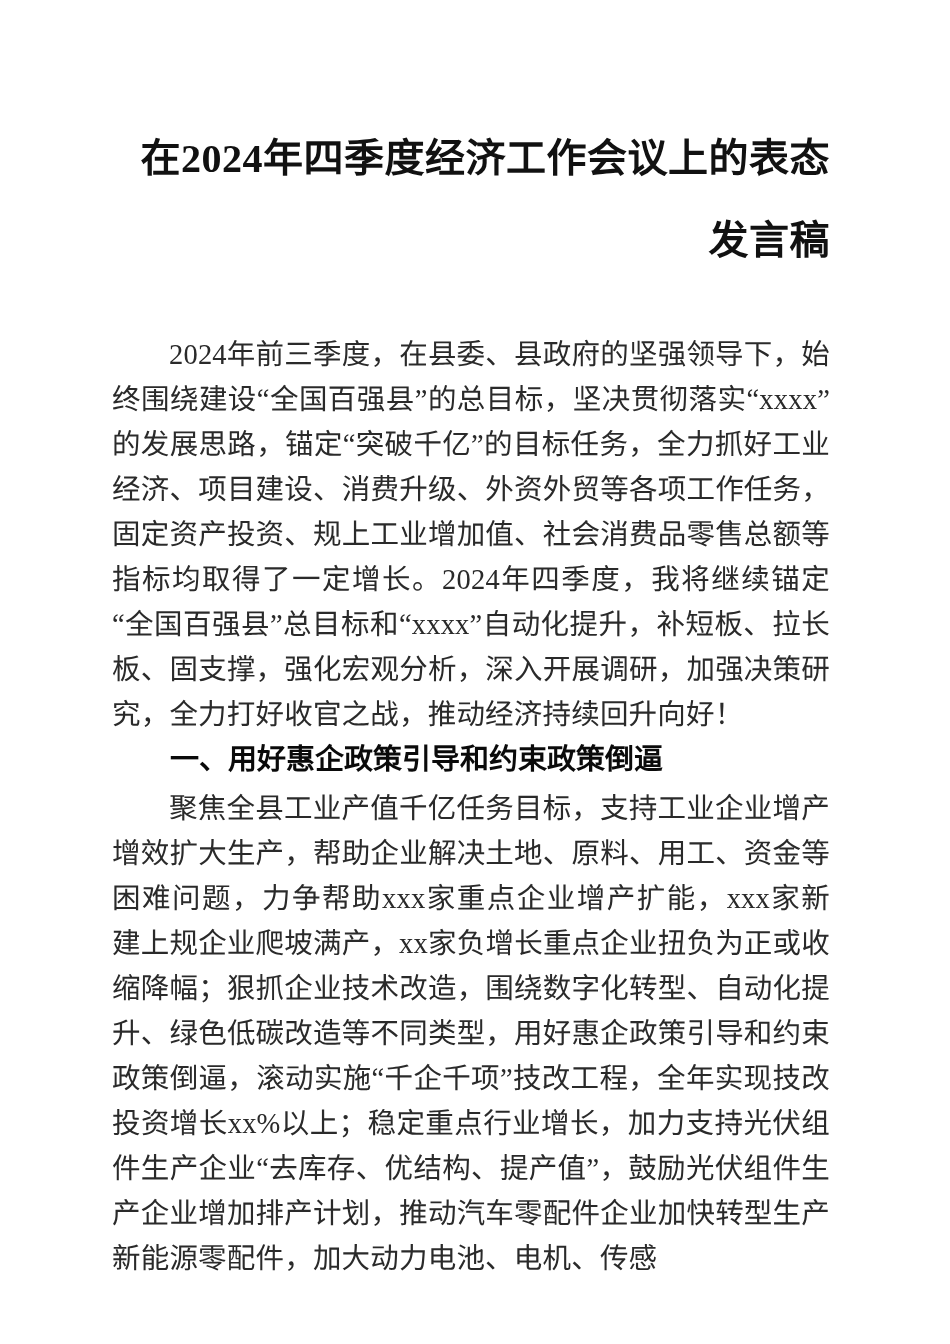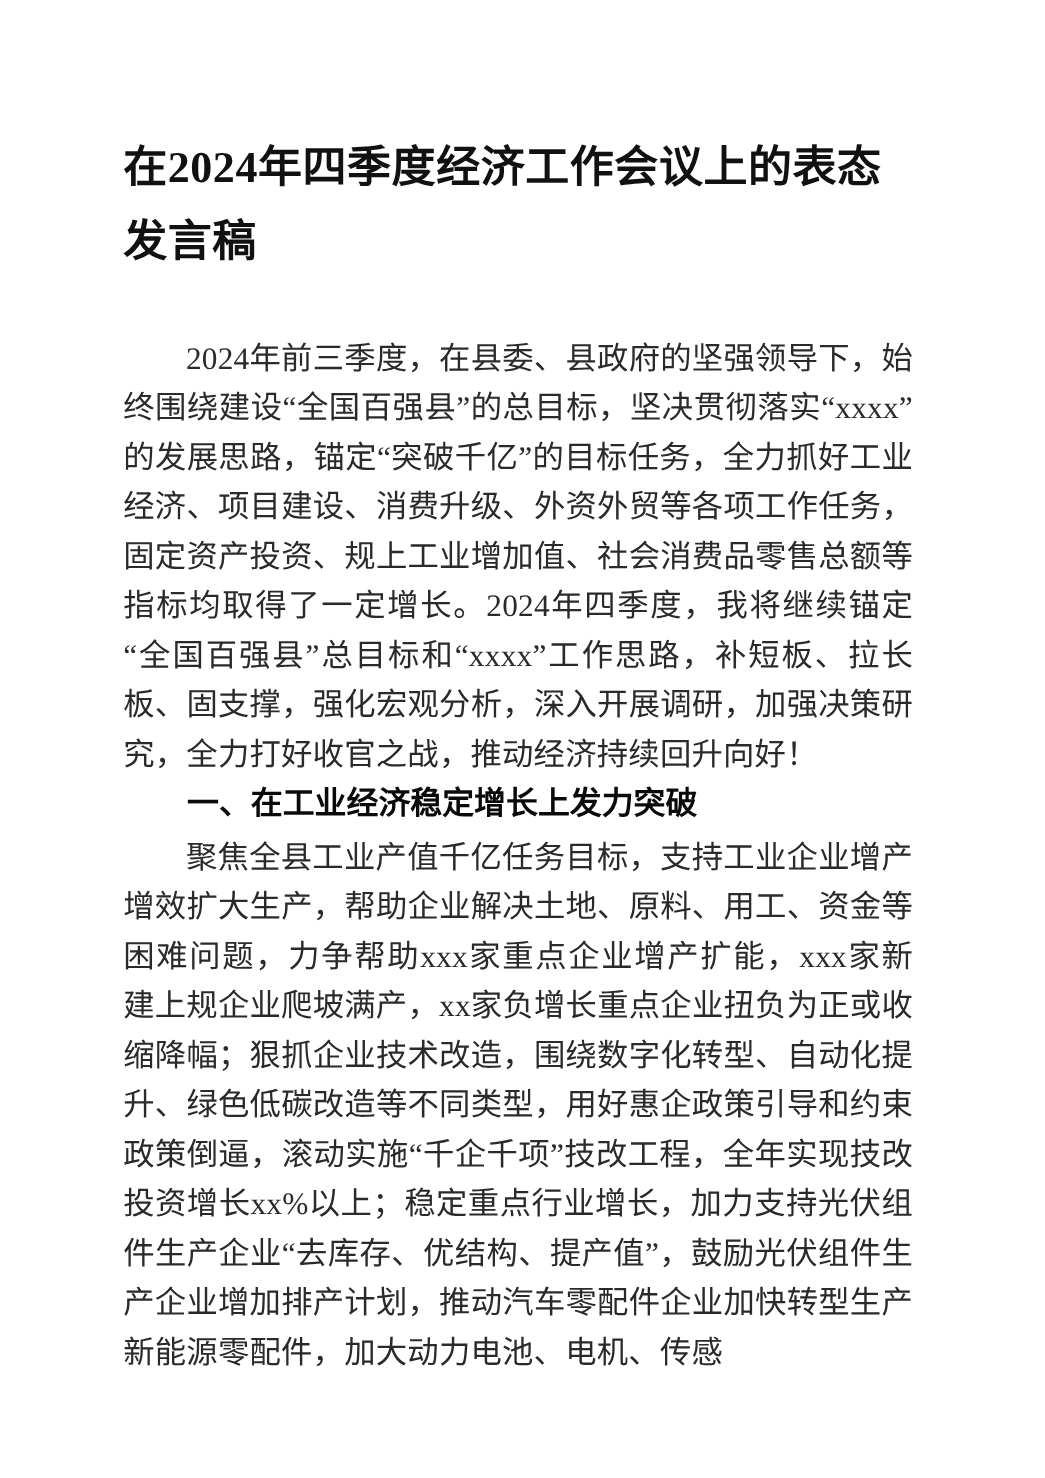--- a/index.html
+++ b/index.html
@@ -32,22 +32,22 @@
     width: 718px;
   }
 
   
   .doc-title {
     margin: 0;
     padding: 0;
     font-family: "Liberation Serif", "DejaVu Serif", serif;
     font-weight: bold;
     font-size: 40px;
-    line-height: 68px;
-    text-align: left;
+    line-height: 82px;
+    text-align: right;
     letter-spacing: 0.5px;
     color: #111111;
     padding-top: 118px;
   }
 
   
   .doc-heading {
     margin: 0;
     padding: 0;
     font-family: "Liberation Sans", "DejaVu Sans", sans-serif;
@@ -89,23 +89,23 @@
 </style>
 </head>
 <body>
 
 <div id="page">
 
   <div id="doc">
 
     <h1 class="doc-title">在2024年四季度经济工作会议上的表态发言稿</h1>
 
-    <p class="doc-para" id="para-intro">2024年前三季度，在县委、县政府的坚强领导下，始终围绕建设“全国百强县”的总目标，坚决贯彻落实“xxxx”的发展思路，锚定“突破千亿”的目标任务，全力抓好工业经济、项目建设、消费升级、外资外贸等各项工作任务，固定资产投资、规上工业增加值、社会消费品零售总额等指标均取得了一定增长。2024年四季度，我将继续锚定“全国百强县”总目标和“xxxx”工作思路，补短板、拉长板、固支撑，强化宏观分析，深入开展调研，加强决策研究，全力打好收官之战，推动经济持续回升向好！</p>
+    <p class="doc-para" id="para-intro">2024年前三季度，在县委、县政府的坚强领导下，始终围绕建设“全国百强县”的总目标，坚决贯彻落实“xxxx”的发展思路，锚定“突破千亿”的目标任务，全力抓好工业经济、项目建设、消费升级、外资外贸等各项工作任务，固定资产投资、规上工业增加值、社会消费品零售总额等指标均取得了一定增长。2024年四季度，我将继续锚定“全国百强县”总目标和“xxxx”自动化提升，补短板、拉长板、固支撑，强化宏观分析，深入开展调研，加强决策研究，全力打好收官之战，推动经济持续回升向好！</p>
 
-    <h2 class="doc-heading" id="heading-1">一、在工业经济稳定增长上发力突破</h2>
+    <h2 class="doc-heading" id="heading-1">一、用好惠企政策引导和约束政策倒逼</h2>
 
     <p class="doc-para" id="para-body-1">聚焦全县工业产值千亿任务目标，支持工业企业增产增效扩大生产，帮助企业解决土地、原料、用工、资金等困难问题，力争帮助xxx家重点企业增产扩能，xxx家新建上规企业爬坡满产，xx家负增长重点企业扭负为正或收缩降幅；狠抓企业技术改造，围绕数字化转型、自动化提升、绿色低碳改造等不同类型，用好惠企政策引导和约束政策倒逼，滚动实施“千企千项”技改工程，全年实现技改投资增长xx%以上；稳定重点行业增长，加力支持光伏组件生产企业“去库存、优结构、提产值”，鼓励光伏组件生产企业增加排产计划，推动汽车零配件企业加快转型生产新能源零配件，加大动力电池、电机、传感</p>
 
     <div class="spacer-bottom"></div>
 
   </div>
 
 </div>
 
 </body></html>

